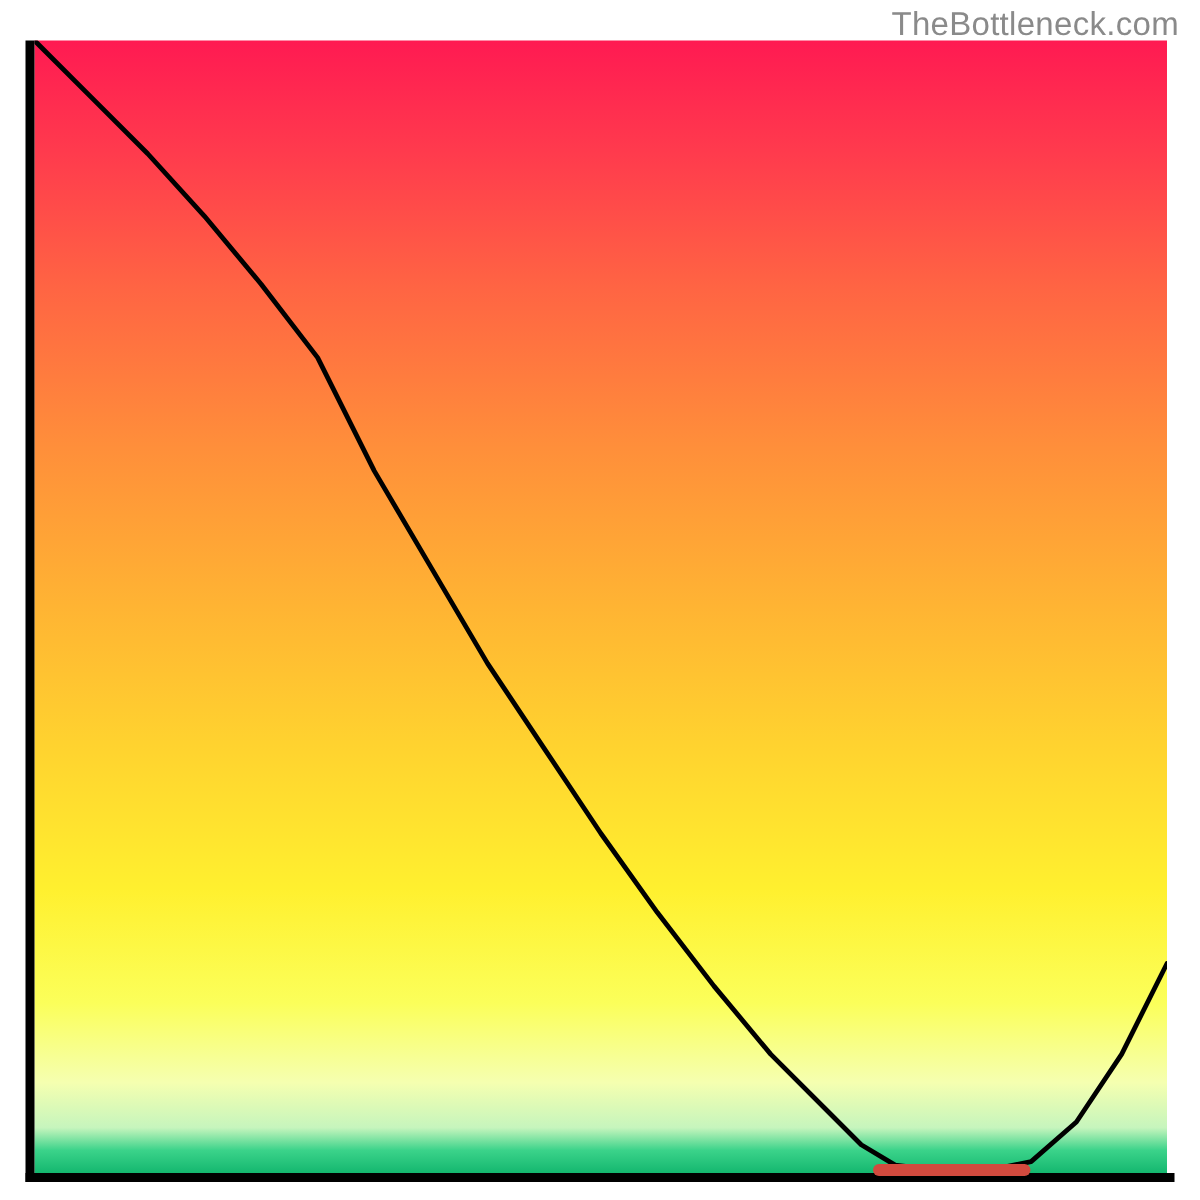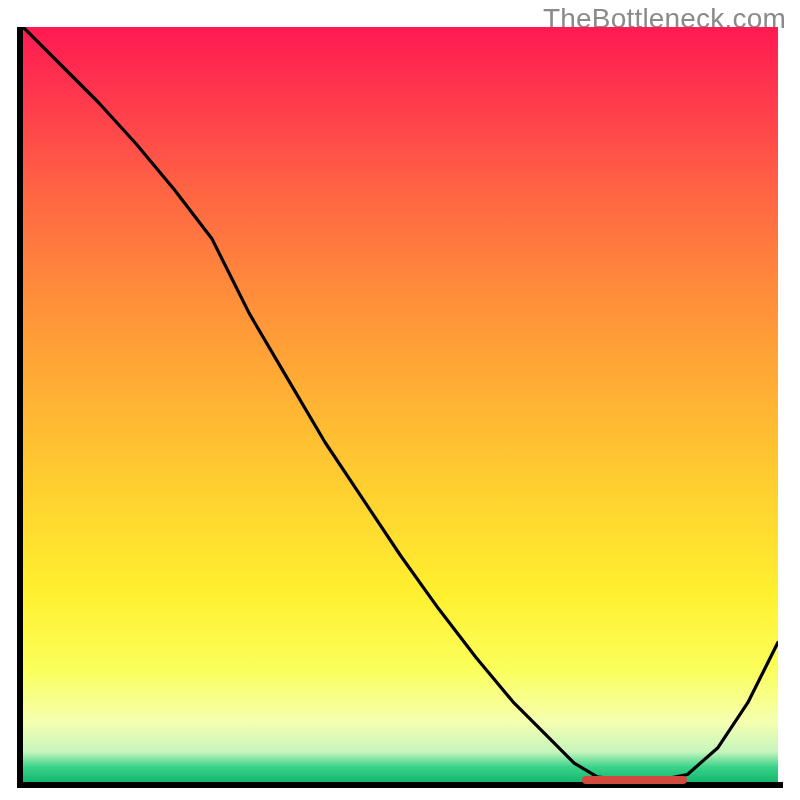--- a/index.html
+++ b/index.html
@@ -8,21 +8,21 @@
     position: relative;
     width: 800px;
     height: 800px;
     background: #ffffff;
   }
   .watermark {
     position: absolute;
     top: 3px;
     right: 14px;
     font-family: Arial, Helvetica, sans-serif;
-    font-size: 28px;
+    font-size: 22px;
     color: #8a8a8a;
     letter-spacing: 0.2px;
   }
   .plot-area {
     position: absolute;
     left: 23px;
     top: 27px;
     width: 755px;
     height: 755px;
     

